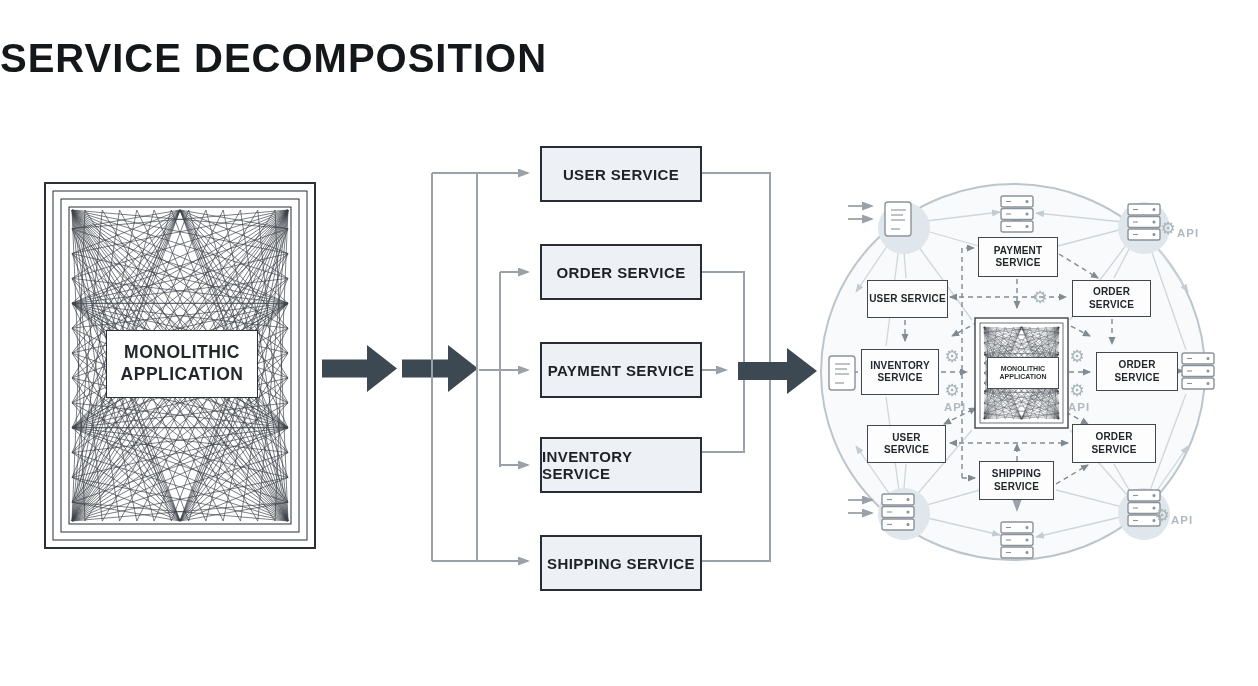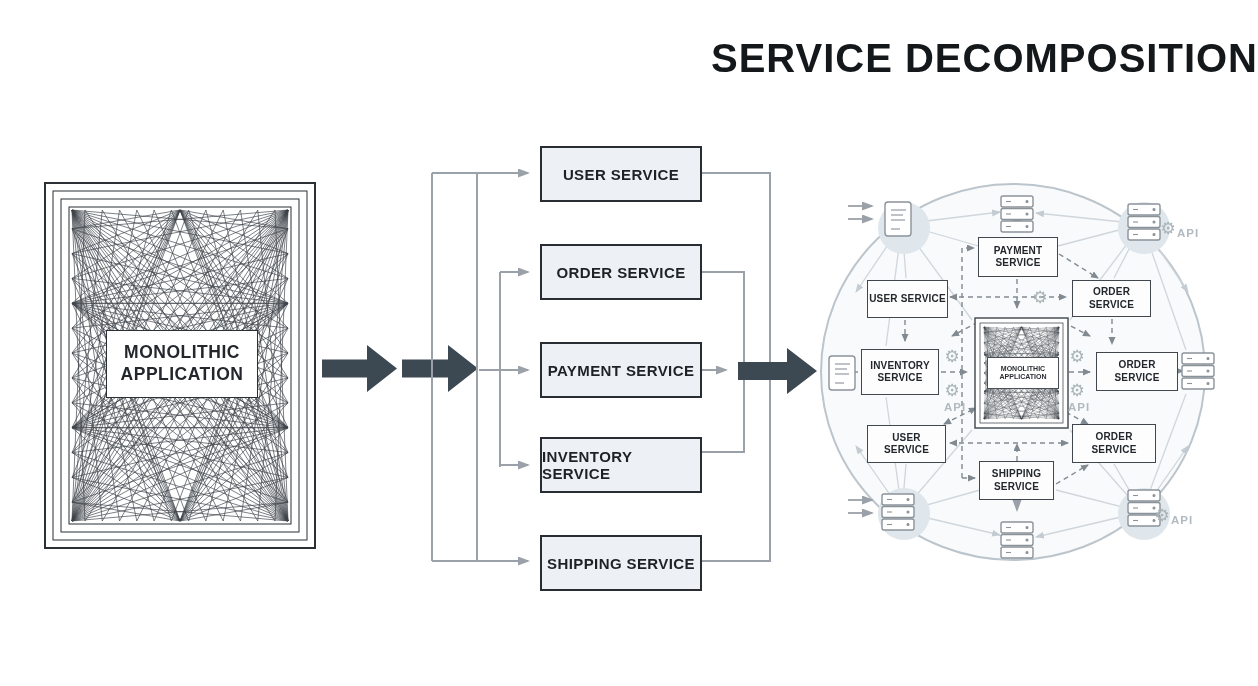--- a/index.html
+++ b/index.html
@@ -1,19 +1,19 @@
 <!DOCTYPE html>
 <html><head>
 <meta charset="utf-8">
 <style>
   html,body{margin:0;padding:0;background:#fff;}
   #stage{position:relative;width:1258px;height:686px;background:#fff;overflow:hidden;
          font-family:"Liberation Sans", sans-serif;}
   #underlay{position:absolute;left:0;top:0;}
-  .title{position:absolute;left:0;top:36px;width:100%;text-align:right;
+  .title{position:absolute;left:0;top:36px;width:100%;text-align:left;
          font-size:40px;font-weight:bold;letter-spacing:1px;color:#15181b;}
   .mono-label{position:absolute;left:106px;top:330px;width:150px;height:66px;
         background:#fff;border:1px solid #2b3036;display:flex;align-items:center;justify-content:center;
         text-align:center;font-size:17.5px;font-weight:bold;letter-spacing:.5px;line-height:1.25;color:#23272c;z-index:4;}
   .mono-mini-label{position:absolute;left:987px;top:357px;width:70px;height:30px;
         background:#fff;border:1px solid #4a5057;display:flex;align-items:center;justify-content:center;
         text-align:center;font-size:7px;font-weight:bold;line-height:1.2;color:#2a2e33;z-index:4;}
   .svc{position:absolute;left:540px;width:162px;height:56px;background:#edf1f6;border:2px solid #282d33;
         box-sizing:border-box;display:flex;align-items:center;justify-content:center;
         font-size:15px;font-weight:bold;letter-spacing:.4px;color:#1d2227;z-index:3;}

